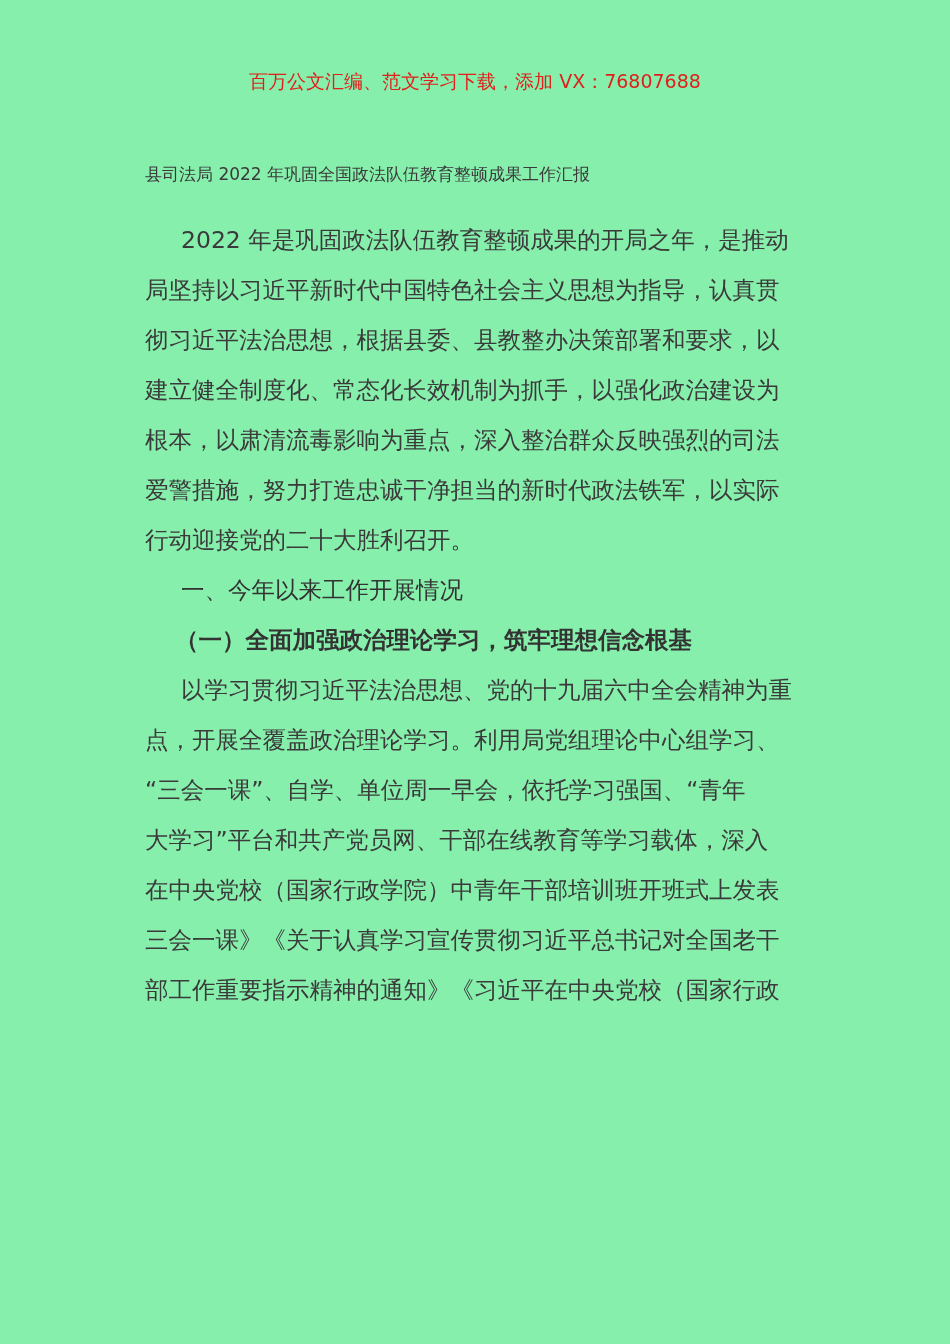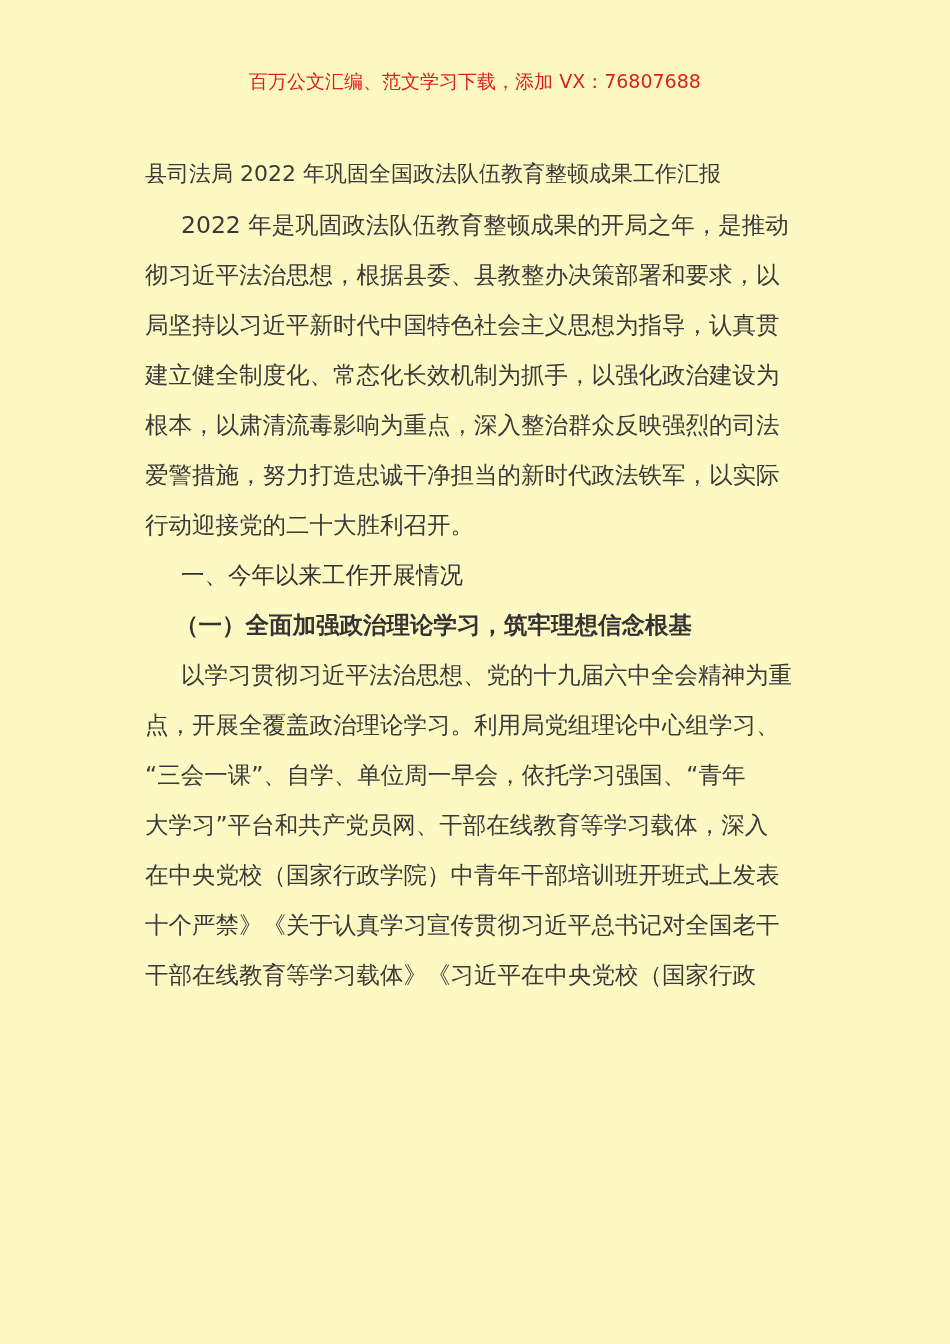--- a/index.html
+++ b/index.html
@@ -13,48 +13,48 @@
       position: relative;
       overflow: hidden;
       font-family: "DejaVu Sans", "Liberation Sans", sans-serif;
       color: #3a3a3a;
     }
     .page {
       position: absolute;
       left: 0; top: 0;
       width: 950px;
       height: 1344px;
-      background: #fef9c3;
+      background: #86efac;
     }
     .watermark {
       position: absolute;
       top: 66px;
       left: 0;
       width: 950px;
       text-align: center;
       font-size: 19px;
       line-height: 30px;
       color: #e0201c;
       letter-spacing: 0px;
       white-space: nowrap;
     }
     .doc-title {
       position: absolute;
       left: 145px;
       top: 156px;
       width: 660px;
-      font-size: 22px;
+      font-size: 17px;
       line-height: 36px;
       color: #3a3a3a;
       white-space: nowrap;
     }
     .body-text {
       position: absolute;
       left: 145px;
-      top: 205px;
+      top: 220px;
       width: 660px;
     }
     .line {
       display: block;
       height: 50px;
       line-height: 40px;
       font-size: 23.5px;
       white-space: nowrap;
       color: #3a3a3a;
     }
@@ -74,30 +74,30 @@
 <body>
 
 <div class="page">
 
   <div class="watermark">百万公文汇编、范文学习下载，添加 VX：76807688</div>
 
   <div class="doc-title">县司法局 2022 年巩固全国政法队伍教育整顿成果工作汇报</div>
 
   <div class="body-text">
     <span class="line indent">2022 年是巩固政法队伍教育整顿成果的开局之年，是推动</span>
+    <span class="line">局坚持以习近平新时代中国特色社会主义思想为指导，认真贯</span>
     <span class="line">彻习近平法治思想，根据县委、县教整办决策部署和要求，以</span>
-    <span class="line">局坚持以习近平新时代中国特色社会主义思想为指导，认真贯</span>
     <span class="line">建立健全制度化、常态化长效机制为抓手，以强化政治建设为</span>
     <span class="line">根本，以肃清流毒影响为重点，深入整治群众反映强烈的司法</span>
     <span class="line">爱警措施，努力打造忠诚干净担当的新时代政法铁军，以实际</span>
     <span class="line">行动迎接党的二十大胜利召开。</span>
     <span class="line heading1">一、今年以来工作开展情况</span>
     <span class="line heading2">（一）全面加强政治理论学习，筑牢理想信念根基</span>
     <span class="line indent">以学习贯彻习近平法治思想、党的十九届六中全会精神为重</span>
     <span class="line">点，开展全覆盖政治理论学习。利用局党组理论中心组学习、</span>
     <span class="line">“三会一课”、自学、单位周一早会，依托学习强国、“青年</span>
     <span class="line">大学习”平台和共产党员网、干部在线教育等学习载体，深入</span>
     <span class="line">在中央党校（国家行政学院）中青年干部培训班开班式上发表</span>
-    <span class="line">十个严禁》《关于认真学习宣传贯彻习近平总书记对全国老干</span>
-    <span class="line">干部在线教育等学习载体》《习近平在中央党校（国家行政</span>
+    <span class="line">三会一课》《关于认真学习宣传贯彻习近平总书记对全国老干</span>
+    <span class="line">部工作重要指示精神的通知》《习近平在中央党校（国家行政</span>
   </div>
 
 </div>
 
 </body></html>

